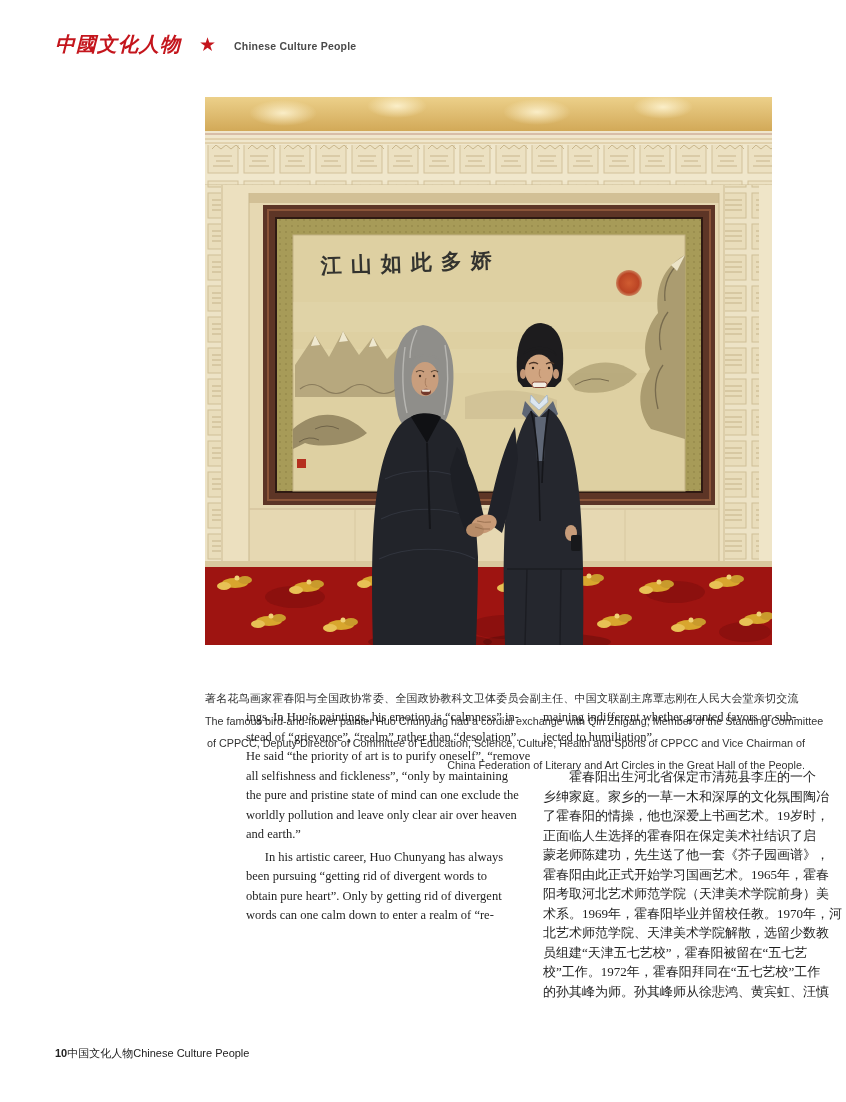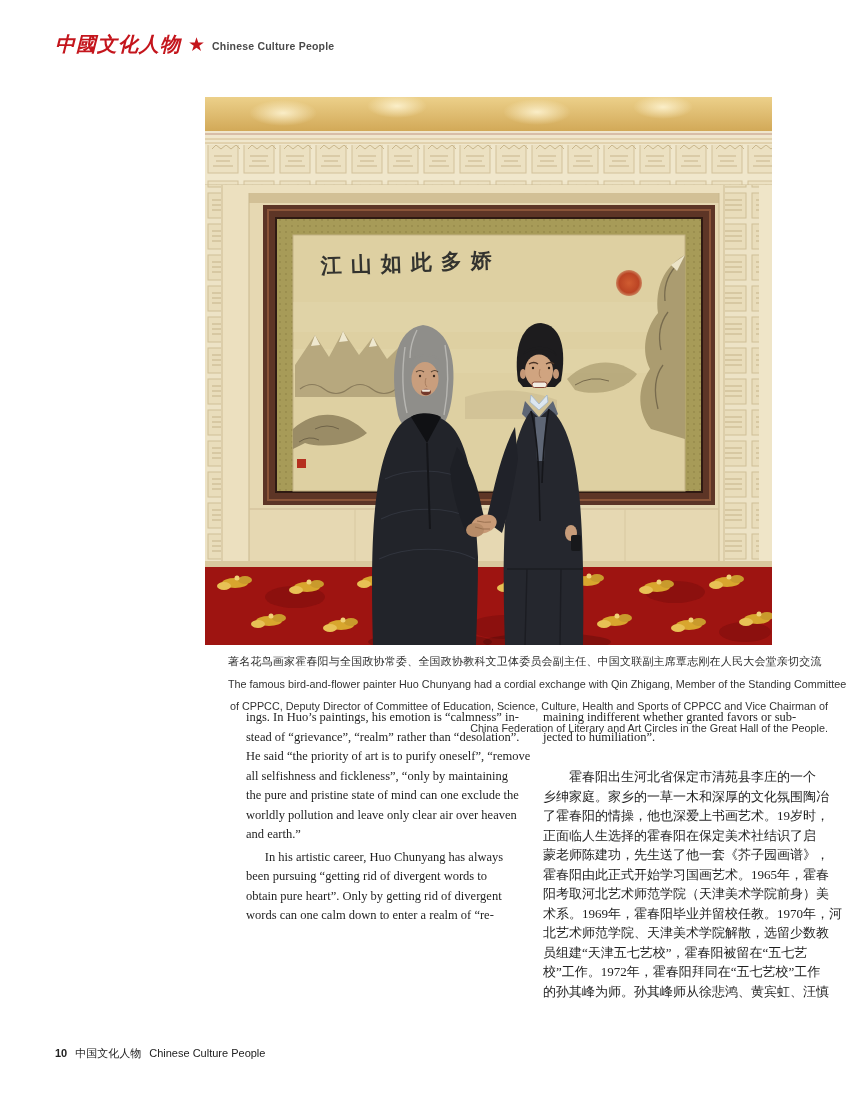--- a/index.html
+++ b/index.html
@@ -1,44 +1,44 @@
 <!DOCTYPE html>
 <html><head>
 <meta charset="utf-8">
 <style>
   html,body{margin:0;padding:0;background:#ffffff;}
   .page{position:relative;width:846px;height:1102px;background:#fff;overflow:hidden;
         font-family:"Liberation Sans",sans-serif;}
   
-  .masthead{position:absolute;left:55px;top:31px;display:flex;align-items:center;gap:7px;}
+  .masthead{position:absolute;left:55px;top:31px;display:flex;align-items:center;gap:18px;}
   .logo-cn{font-family:"Liberation Serif",serif;font-weight:700;font-style:italic;
            font-size:20px;color:#c4151c;letter-spacing:1px;}
   .logo-star{color:#c4151c;font-size:19px;font-style:normal;line-height:1;}
   .tagline{font-size:10.5px;color:#4a4a4a;font-weight:600;letter-spacing:.2px;padding-top:3px;}
   
   .photo{position:absolute;left:205px;top:97px;width:567px;height:548px;margin:0;}
   .photo svg{display:block;}
   .calli{font-family:"Liberation Serif",serif;font-weight:700;}
   
-  .caption{position:absolute;left:205px;top:654px;width:600px;margin-left:23px;}
+  .caption{position:absolute;left:205px;top:691px;width:600px;}
   .caption-cn{font-size:11px;color:#2d2d2d;margin-bottom:4px;letter-spacing:.2px;}
   .caption-en{font-size:10.8px;color:#333;line-height:22px;white-space:pre;text-align:right;}
   
   .columns{position:absolute;left:205px;top:708px;width:602px;display:flex;gap:19px;
            font-family:"Liberation Serif",serif;color:#1e1e1e;}
   .col-left{width:278px;margin-left:41px;}
   .col-right{width:305px;}
   .para{font-size:12.5px;line-height:19.5px;white-space:pre;}
   .para.cn{font-size:13px;}
   .m-big{margin-top:33px;}
   .m-small{margin-top:3px;font-family:Liberation Serif, serif;}
   .m-mid{margin-top:20px;}
   
   .folio{position:absolute;left:55px;top:1046px;font-size:11px;color:#222;
-         display:flex;align-items:baseline;gap:8px;}
+         display:flex;align-items:baseline;}
   .folio .pageno{font-weight:700;}
 </style>
 </head>
 <body>
 
 <div class="page">
 
   <header class="masthead">
     <span class="logo-cn">中國文化人物</span>
     <span class="logo-star">★</span>

